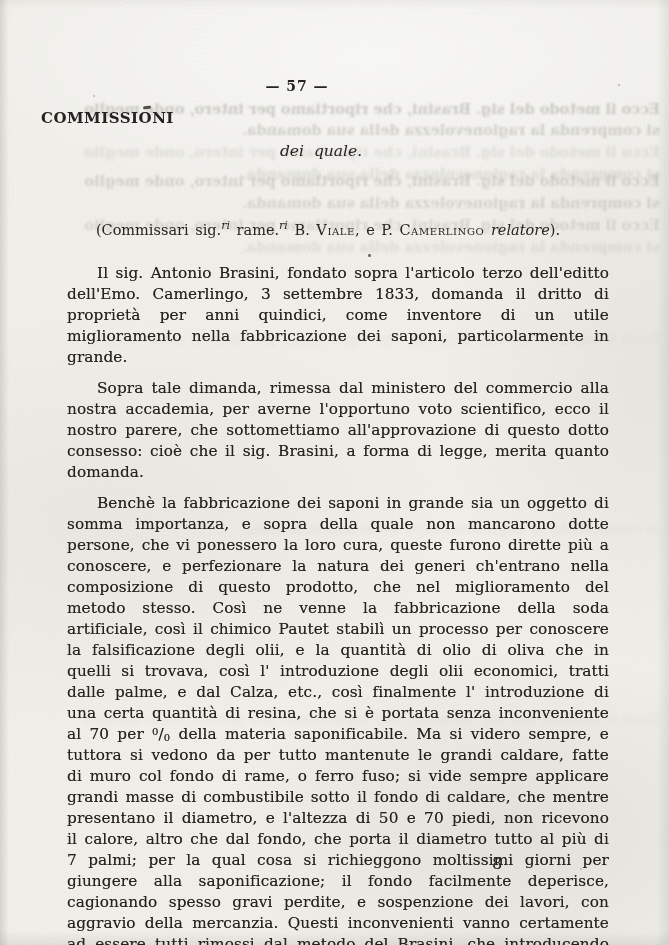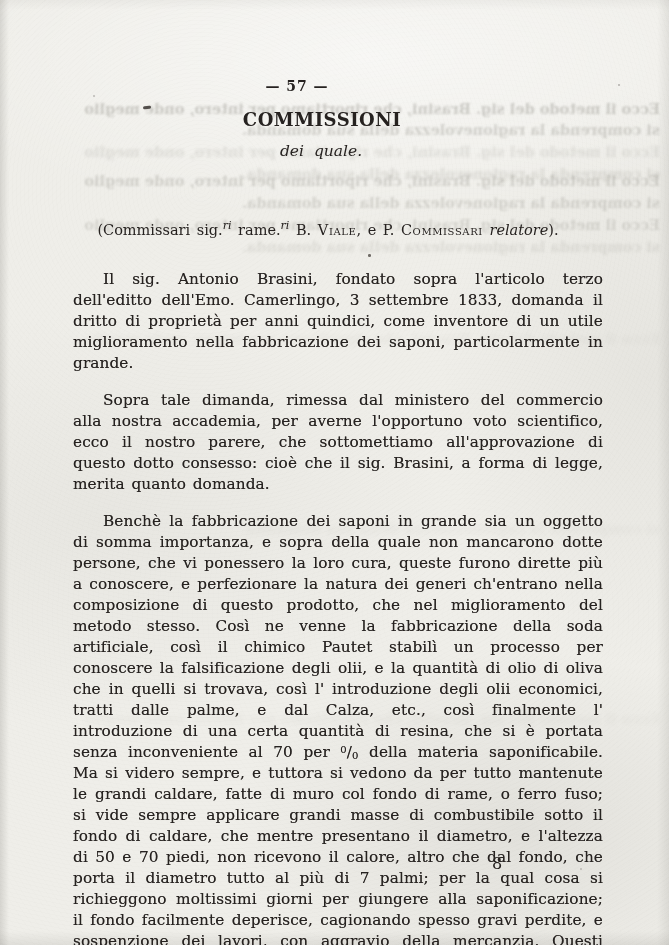--- a/index.html
+++ b/index.html
@@ -43,21 +43,21 @@
   }
   .speck{position:absolute;background:#3a3531;border-radius:50%;}
   .content{position:absolute;inset:0;}
   .folio{
     position:absolute;top:78px;left:57px;width:562px;
     text-align:center;font-size:14px;font-weight:bold;letter-spacing:1px;
     transform:translateX(-41px);
   }
   .title{
     position:absolute;top:109px;left:57px;width:562px;margin:0;
-    text-align:center;font-size:18px;font-weight:bold;letter-spacing:.5px;
+    text-align:left;font-size:15px;font-weight:bold;letter-spacing:.5px;
     transform:translateX(-16px);
   }
   .subtitle{
     position:absolute;top:141px;left:57px;width:562px;
     text-align:center;font-style:italic;font-size:15.5px;line-height:21px;
     word-spacing:5px;
     transform:translateX(-17px);
   }
   .rapporto{
     position:absolute;top:201px;left:57px;width:562px;margin:0;
@@ -70,21 +70,21 @@
     transform:translateX(-10px);
   }
   .byline .sup{font-size:11px;font-style:italic;vertical-align:super;line-height:0;}
   .sc{font-variant:small-caps;letter-spacing:.6px;text-align:center;}
   .body-text{
     position:absolute;top:253px;left:57px;width:562px;
     font-size:15.3px;line-height:21px;text-align:justify;
     word-spacing:1.8px;letter-spacing:.1px;
     text-shadow:0 0 .4px rgba(30,26,22,.55);
   }
-  .body-text p{margin:16px;text-indent:30px;}
+  .body-text p{margin:10px;text-indent:30px;}
   .frac{white-space:nowrap;}
   .frac sup{font-size:10px;vertical-align:4px;line-height:0;}
   .frac sub{font-size:10px;vertical-align:-2px;line-height:0;}
   .signature{
     position:absolute;top:854px;left:492px;
     font-size:16px;
   }
 </style>
 </head>
 <body>
@@ -111,21 +111,21 @@
 
     <div class="folio">— 57 —</div>
 
     <h1 class="title">COMMISSIONI</h1>
 
     <div class="subtitle">
       <div>dei quale.</div>
     </div>
 
 
-    <div class="byline"><span>(Commissari sig.</span><span class="sup">ri</span><span> rame.</span><span class="sup">ri</span><span> B. </span><span class="sc">Viale</span><span>, e P. </span><span class="sc">Commissari</span><span> </span><em>relatore</em><span>).</span></div>
+    <div class="byline"><span>(Commissari sig.</span><span class="sup">ri</span><span> rame.</span><span class="sup">ri</span><span> B. </span><span class="sc">Viale</span><span>, e P. </span><span class="sc">Camerlingo</span><span> </span><em>relatore</em><span>).</span></div>
 
     <div class="body-text">
       <p>Il sig. Antonio Brasini, fondato sopra l'articolo terzo dell'editto dell'Emo. Camerlingo, 3 settembre 1833, domanda il dritto di proprietà per anni quindici, come inventore di un utile miglioramento nella fabbricazione dei saponi, particolarmente in grande.</p>
       <p>Sopra tale dimanda, rimessa dal ministero del commercio alla nostra accademia, per averne l'opportuno voto scientifico, ecco il nostro parere, che sottomettiamo all'approvazione di questo dotto consesso: cioè che il sig. Brasini, a forma di legge, merita quanto domanda.</p>
       <p><span>Benchè la fabbricazione dei saponi in grande sia un oggetto di somma importanza, e sopra della quale non mancarono dotte persone, che vi ponessero la loro cura, queste furono dirette più a conoscere, e perfezionare la natura dei generi ch'entrano nella composizione di questo prodotto, che nel miglioramento del metodo stesso. Così ne venne la fabbricazione della soda artificiale, così il chimico Pautet stabilì un processo per conoscere la falsificazione degli olii, e la quantità di olio di oliva che in quelli si trovava, così l' introduzione degli olii economici, tratti dalle palme, e dal Calza, etc., così finalmente l' introduzione di una certa quantità di resina, che si è portata senza inconveniente al 70 per </span><span class="frac"><sup>0</sup><span>/</span><sub>0</sub></span><span> della materia saponificabile. Ma si videro sempre, e tuttora si vedono da per tutto mantenute le grandi caldare, fatte di muro col fondo di rame, o ferro fuso; si vide sempre applicare grandi masse di combustibile sotto il fondo di caldare, che mentre presentano il diametro, e l'altezza di 50 e 70 piedi, non ricevono il calore, altro che dal fondo, che porta il diametro tutto al più di 7 palmi; per la qual cosa si richieggono moltissimi giorni per giungere alla saponificazione; il fondo facilmente deperisce, cagionando spesso gravi perdite, e sospenzione dei lavori, con aggravio della mercanzia. Questi inconvenienti vanno certamente ad essere tutti rimossi dal metodo del Brasini, che introducendo recipienti fatti di semplice muro, essi ricevono il calore mediante il vapore, per cui è tolto ogni pericolo di rottura, ed introdotta la maggior possibile economia di combustibile.</span></p>
     </div>
 
     <div class="signature">8</div>
 
   </div>

